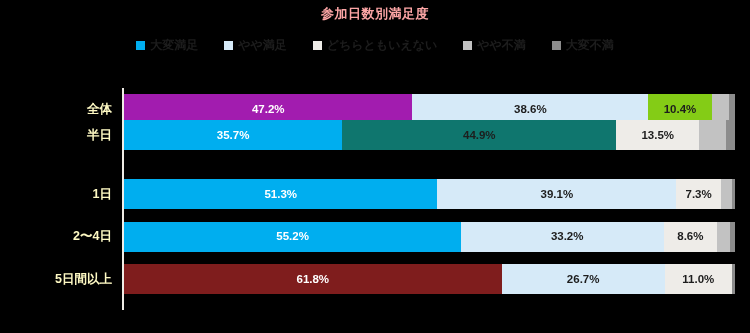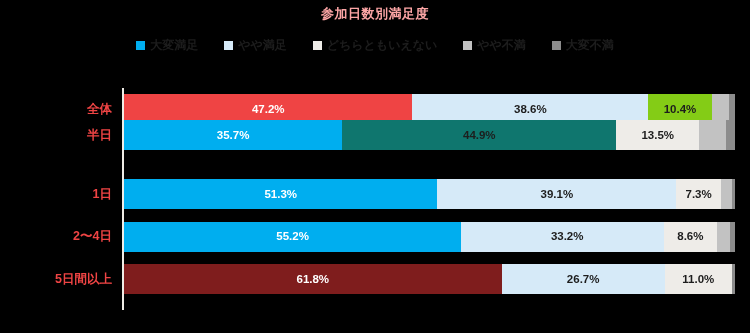--- a/index.html
+++ b/index.html
@@ -99,21 +99,21 @@
     position: absolute;
     left: 0;
     top: 0;
     width: 112px;
     height: 30px;
     display: flex;
     align-items: center;
     justify-content: flex-end;
     font-size: 12.5px;
     font-weight: bold;
-    color: #ef4444;
+    color: #fef9c3;
     white-space: nowrap;
   }
   .bar {
     position: absolute;
     left: 124px;
     top: 0;
     height: 30px;
     display: flex;
     align-items: stretch;
     width: 611px;
@@ -165,21 +165,21 @@
         <span class="legend-label">大変不満</span>
       </div>
     </div>
 
   <div class="plot">
     <div class="axis-line"></div>
     <div class="rows" id="rows">
         <div class="row" style="top: 6px;">
           <div class="cat-label">全体</div>
           <div class="bar">
-            <div class="seg s0" style="background: #ef4444; width: 47.2%;">
+            <div class="seg s0" style="background: #a21caf; width: 47.2%;">
               <span class="seg-label">47.2%</span>
             </div>
             <div class="seg s1" style="background: rgb(214, 234, 248); width: 38.6%;">
               <span class="seg-label">38.6%</span>
             </div>
             <div class="seg s2" style="background: #84cc16; width: 10.4%;">
               <span class="seg-label">10.4%</span>
             </div>
             <div class="seg s3" style="background: rgb(194, 194, 194); width: 2.8%;"></div>
             <div class="seg s4" style="background: rgb(140, 140, 140); width: 1%;"></div>

